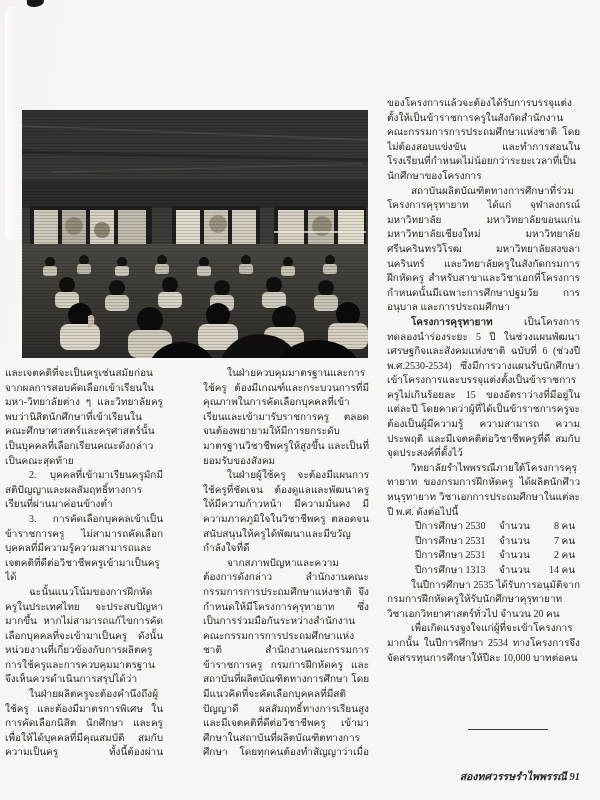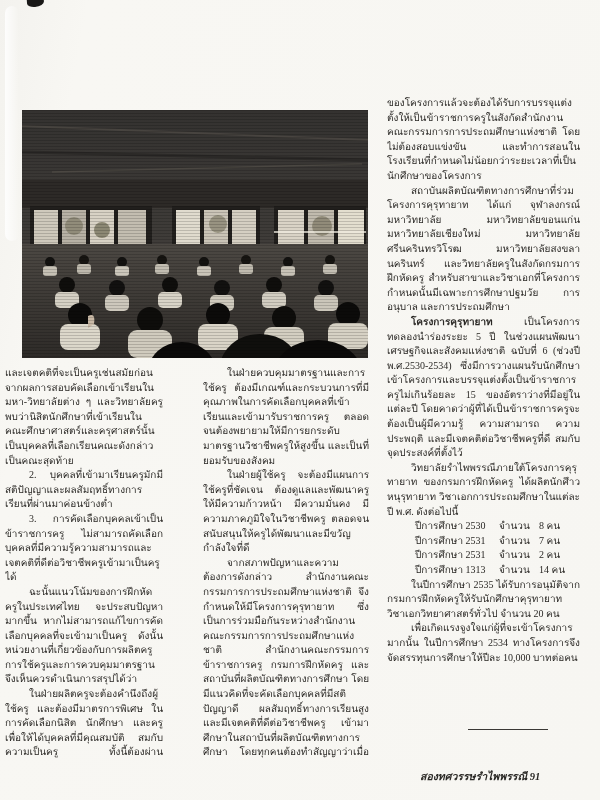--- a/index.html
+++ b/index.html
@@ -40,29 +40,29 @@
   .col-left   { left:5px;   top:366px; width:158px; height:392px; }
   .col-middle { left:203px; top:366px; width:166px; height:392px; }
   .col-right  { left:387px; top:96px;  width:193px; height:640px; }
   .col p { margin:0; text-indent:24px; }
   .col p.cont { text-indent:0; }
   .bold-lead { font-weight:bold; }
   .roster { margin:0; }
   .roster-row { display:flex; padding-left:28px; }
   .roster-row .year { width:84px; }
   .roster-row .qlabel { width:40px; }
-  .roster-row .qty { width:36px; }
+  .roster-row .qty { width:36px; text-align:right; }
   .end-rule {
     position:absolute; left:468px; top:729px; width:80px; height:0;
     border-top:1.6px solid #3a3835;
   }
   .page-footer {
     position:absolute; left:420px; top:768px; width:160px;
     font-size:10.5px; font-weight:bold; font-style:italic;
-    color:#2a2825; text-align:left;
+    color:#2a2825; text-align:right;
   }
 </style>
 </head>
 <body>
 
 <div class="page">
 
   <div class="corner-mark"></div>
   <div class="edge-glow"></div>
 

